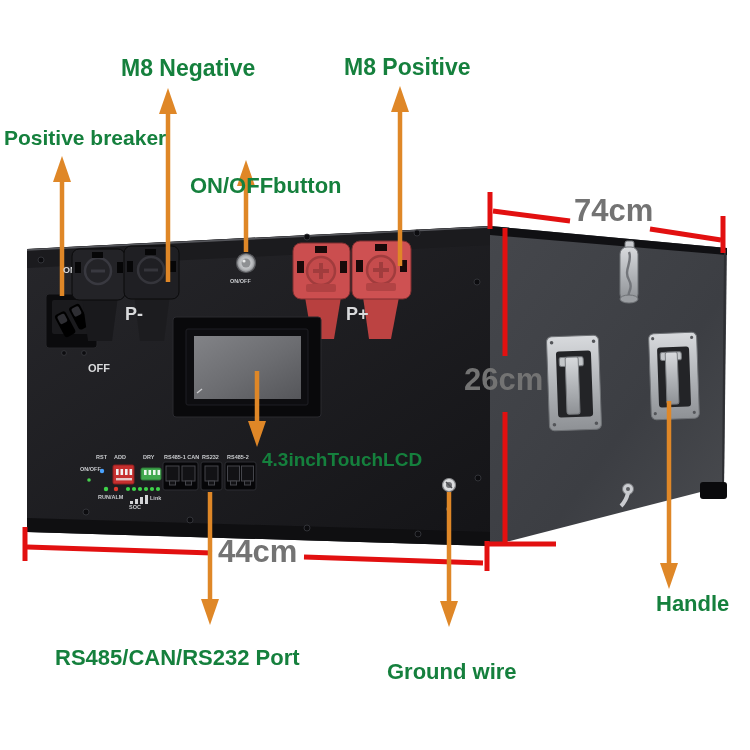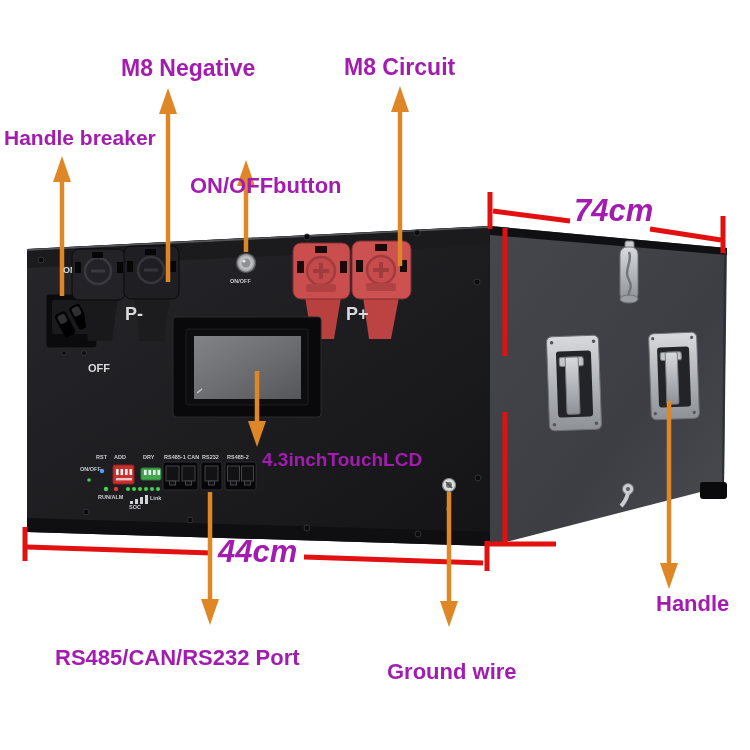--- a/index.html
+++ b/index.html
@@ -1,20 +1,20 @@
 <!DOCTYPE html>
 <html><head>
 <meta charset="utf-8">
 <style>
   html,body{margin:0;padding:0;background:#fff;}
   #stage{position:relative;width:750px;height:750px;background:#ffffff;overflow:hidden;
          font-family:"Liberation Sans",sans-serif;}
   #art{position:absolute;left:0;top:0;}
-  .lbl{position:absolute;color:#a21caf;font-weight:bold;white-space:nowrap;line-height:1;}
-  .dim{position:absolute;color:#a21caf;font-weight:bold;white-space:nowrap;line-height:1;font-size:31px;font-style:italic;}
+  .lbl{position:absolute;color:#15803d;font-weight:bold;white-space:nowrap;line-height:1;}
+  .dim{position:absolute;color:#737373;font-weight:bold;white-space:nowrap;line-height:1;font-size:31px;}
   .devtxt{position:absolute;color:#d9dadc;font-weight:bold;white-space:nowrap;line-height:1;}
   .micro{position:absolute;color:#c9cbce;font-weight:bold;white-space:nowrap;line-height:1;
          font-size:10px;transform:scale(0.55);transform-origin:left top;}
   .clip{overflow:hidden;display:inline-block;}
 </style>
 </head>
 <body>
 
 <div id="stage">
 
@@ -274,30 +274,31 @@
         <line x1="449" y1="492" x2="449" y2="603" stroke-width="4.5"></line>
         <polygon points="449,627 440,601 458,601" stroke="none"></polygon>
       </g>
       <g>
         <line x1="669" y1="401" x2="669" y2="565" stroke-width="4.5"></line>
         <polygon points="669,589 660,563 678,563" stroke="none"></polygon>
       </g>
     </g>
   </svg>
 
-  <div class="lbl" style="left:4px;top:127px;font-size:21px;">Handle breaker</div>
+  <div class="lbl" style="left:4px;top:127px;font-size:21px;">Positive breaker</div>
   <div class="lbl" style="left:121px;top:57px;font-size:23px;">M8 Negative</div>
   <div class="lbl" style="left:190px;top:130px;font-size:22px;margin-top:45px;">ON/OFFbutton</div>
-  <div class="lbl" style="left:344px;top:56px;font-size:23px;">M8 Circuit</div>
+  <div class="lbl" style="left:344px;top:56px;font-size:23px;">M8 Positive</div>
   <div class="lbl" style="left:262px;top:450px;font-size:19px;">4.3inchTouchLCD</div>
   <div class="lbl" style="left:55px;top:647px;font-size:22px;text-align:center;">RS485/CAN/RS232 Port</div>
   <div class="lbl" style="left:387px;top:661px;font-size:22px;">Ground wire</div>
   <div class="lbl" style="left:656px;top:593px;font-size:22px;">Handle</div>
 
   <div class="dim" style="left:574px;top:195px;">74cm</div>
+  <div class="dim" style="left:464px;top:364px;">26cm</div>
   <div class="dim" style="left:218px;top:536px;text-align:center;">44cm</div>
 
   <div class="devtxt clip" style="left:63px;top:266px;font-size:9px;width:9px;">ON</div>
   <div class="devtxt" style="left:60px;top:363px;font-size:11px;margin-left:28px;">OFF</div>
   <div class="devtxt" style="left:125px;top:305px;font-size:18px;">P-</div>
   <div class="devtxt" style="left:346px;top:305px;font-size:18px;">P+</div>
   <div class="micro" style="left:230px;top:279px;">ON/OFF</div>
 
   <div class="micro" style="left:96px;top:455px;">RST</div>
   <div class="micro" style="left:114px;top:455px;">ADD</div>

